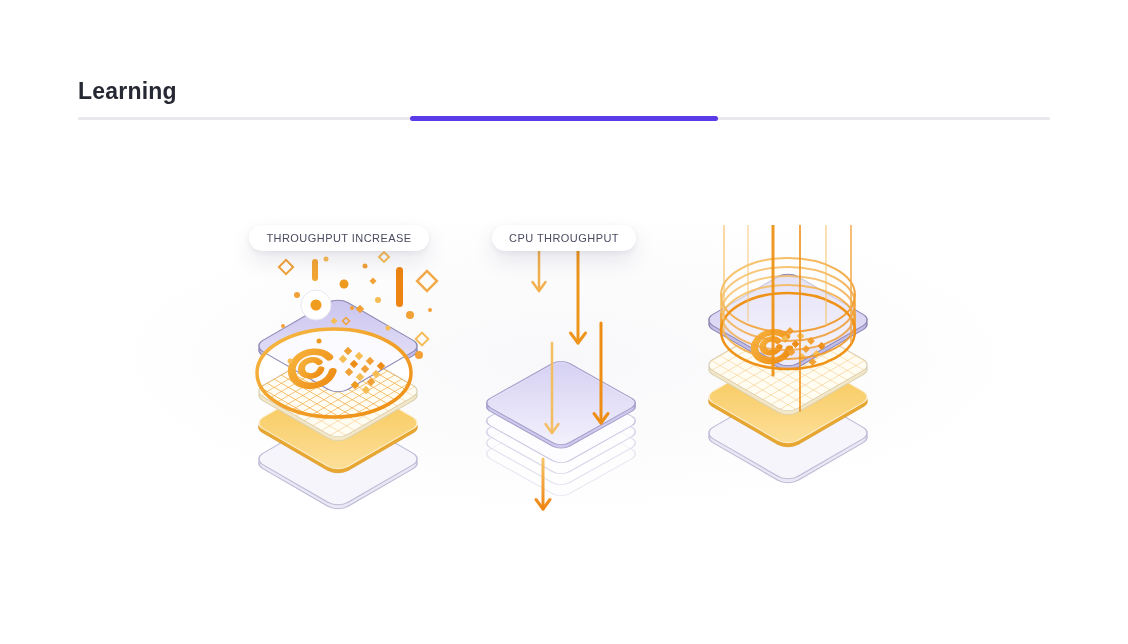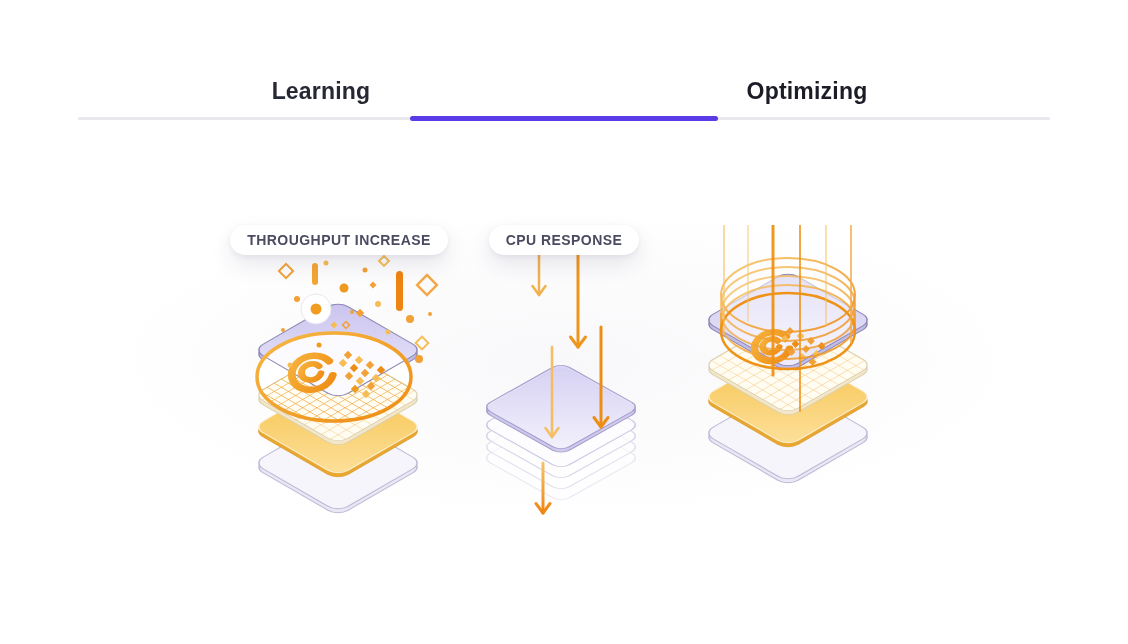--- a/index.html
+++ b/index.html
@@ -4,21 +4,21 @@
 <style>
   * { box-sizing: border-box; }
   html,body { margin:0; padding:0; }
   body {
     width:1128px; height:644px; background:#ffffff; overflow:hidden;
     font-family:"Liberation Sans", sans-serif;
   }
   
   .tabbar { position:relative; margin:70px 78px 0; display:flex; }
   .tab {
-    flex:1; text-align:center; font-size:23px; font-weight:600;
+    flex:1; text-align:left; font-size:23px; font-weight:600;
     color:#262833; letter-spacing:.2px; padding:8px 0 16px; cursor:pointer;
   }
   .tab.active { font-weight:700; color:#1b1c26; }
   .tabtrack {
     position:absolute; left:0; right:0; bottom:1px; height:3px;
     background:#e9e9ed; border-radius:2px;
   }
   .tabindicator {
     position:absolute; bottom:0; height:5px; border-radius:3px;
     background:#5B3BE8;
@@ -26,35 +26,32 @@
   }
   
   .stage {
     margin-top:104px; display:flex; justify-content:center;
     background:radial-gradient(55% 70% at 50% 45%, #f8f8fa 0%, #ffffff 75%);
   }
   .panel { width:225px; display:flex; flex-direction:column; align-items:center; }
   .badge {
     position:relative; z-index:2; display:inline-flex; align-items:center;
     background:#ffffff; border-radius:999px; padding:7px 17px;
-    font-size:14px; font-weight:700; letter-spacing:.45px; color:#4a4b60;
+    font-size:11px; font-weight:400; letter-spacing:.45px; color:#4a4b60;
     white-space:nowrap;
     box-shadow:0 10px 22px rgba(44,44,84,.10), 0 2px 5px rgba(44,44,84,.07);
   }
   .fig { display:block; margin-top:0; }
 </style>
 </head>
 <body>
 
 <header class="tabbar">
   <div class="tab">
     <span>Learning</span>
-  </div>
-  <div class="tab active">
-    <span>Optimizing</span>
   </div>
   <div class="tabtrack"></div>
   <div class="tabindicator"></div>
 </header>
 
 <main class="stage">
 
   <section class="panel">
     <div class="badge">THROUGHPUT INCREASE</div>
     <svg class="fig" width="226" height="272" viewBox="0 0 226 272">
@@ -160,21 +157,21 @@
         <circle cx="126" cy="57" r="2" fill="#F2A136"></circle>
         <circle cx="162" cy="77" r="2.5" fill="#F6BD55"></circle>
         <circle cx="204" cy="59" r="2" fill="#F2A136"></circle>
         <circle cx="193" cy="104" r="4" fill="#F2A136"></circle>
         <circle cx="64" cy="110" r="2.5" fill="#F6BD55"></circle>
       </g>
     </svg>
   </section>
 
   <section class="panel">
-    <div class="badge">CPU RESPONSE</div>
+    <div class="badge">CPU THROUGHPUT</div>
     <svg class="fig" width="226" height="272" viewBox="0 0 226 272">
       <defs>
         <linearGradient id="lavGrad2" x1="0" y1="0" x2="1" y2="1">
           <stop offset="0" stop-color="#D5D0F3"></stop>
             <stop offset="1" stop-color="#F6F5FD"></stop>
         </linearGradient>
         <linearGradient id="agrad2" x1="92" y1="208" x2="92" y2="258" gradientUnits="userSpaceOnUse">
           <stop offset="0" stop-color="#F6C268"></stop>
             <stop offset="1" stop-color="#EE8512"></stop>
         </linearGradient>

